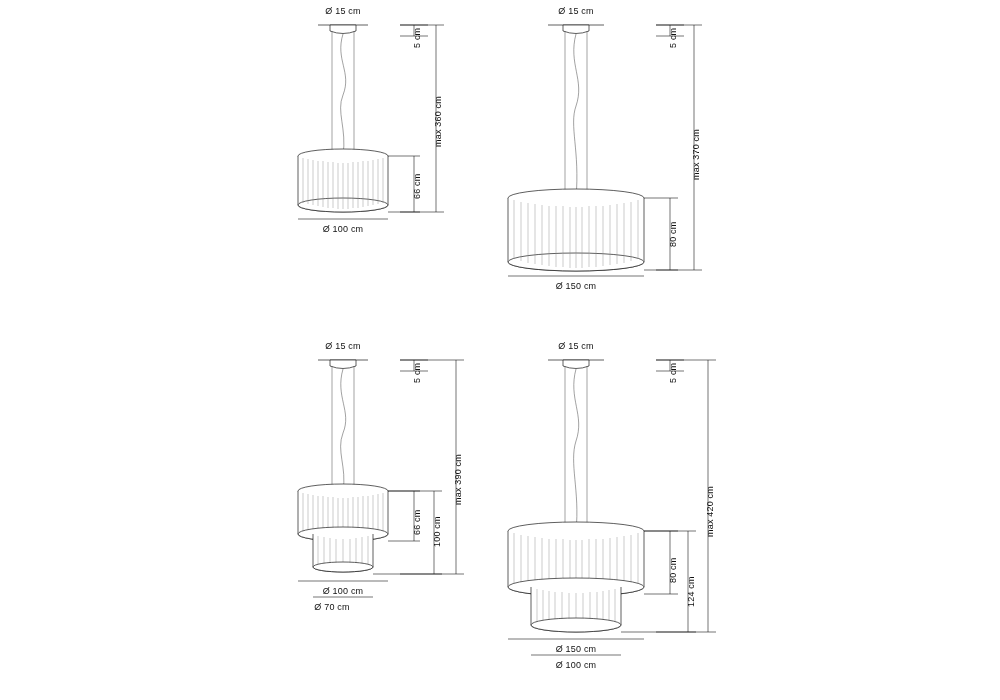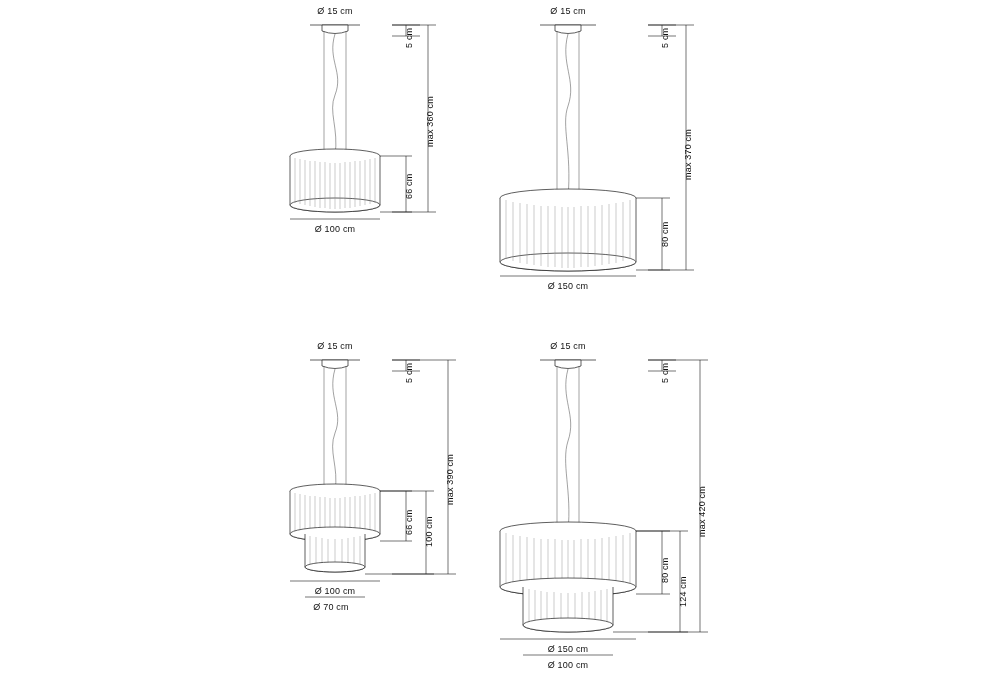--- a/index.html
+++ b/index.html
@@ -11,20 +11,21 @@
     width: 1000px;
     height: 700px;
     position: relative;
     font-family: "Liberation Sans", sans-serif;
     color: #1a1a1a;
     overflow: hidden;
   }
   .sheet {
     position: absolute;
     inset: 0;
+    margin-left: 8px;
   }
   .fig {
     position: absolute;
   }
   
   .lbl {
     position: absolute;
     font-size: 9px;
     line-height: 1;
     color: #111;
@@ -270,21 +271,21 @@
     <div class="lbl vert" style="left:145px; top:48px;">5 cm</div>
 
     <div class="lbl vert" style="left:186px; top:170px;">max 390 cm</div>
 
     <div class="lbl vert" style="left:145px; top:200px;">66 cm</div>
 
     <div class="lbl vert" style="left:165px; top:212px;">100 cm</div>
 
     <div class="lbl center" style="left:75px; top:252px;">Ø 100 cm</div>
 
-    <div class="lbl center" style="left:71px; top:268px;">Ø 70 cm</div>
+    <div class="lbl center" style="left:64px; top:268px;">Ø 70 cm</div>
   </div>
 
   <div class="fig" style="left:480px; top:335px; width:270px; height:355px;">
 
     <div class="lbl center" style="left:88px; top:7px;">Ø 15 cm</div>
 
     <svg width="270" height="330" viewBox="0 0 270 330">
       <line class="ln" x1="60" y1="25" x2="116" y2="25"></line>
       <path class="cap" d="M75,25 L75,31 Q88,36 101,31 L101,25 Z"></path>
       <line class="ln-thin" x1="77" y1="31" x2="77" y2="196"></line>

